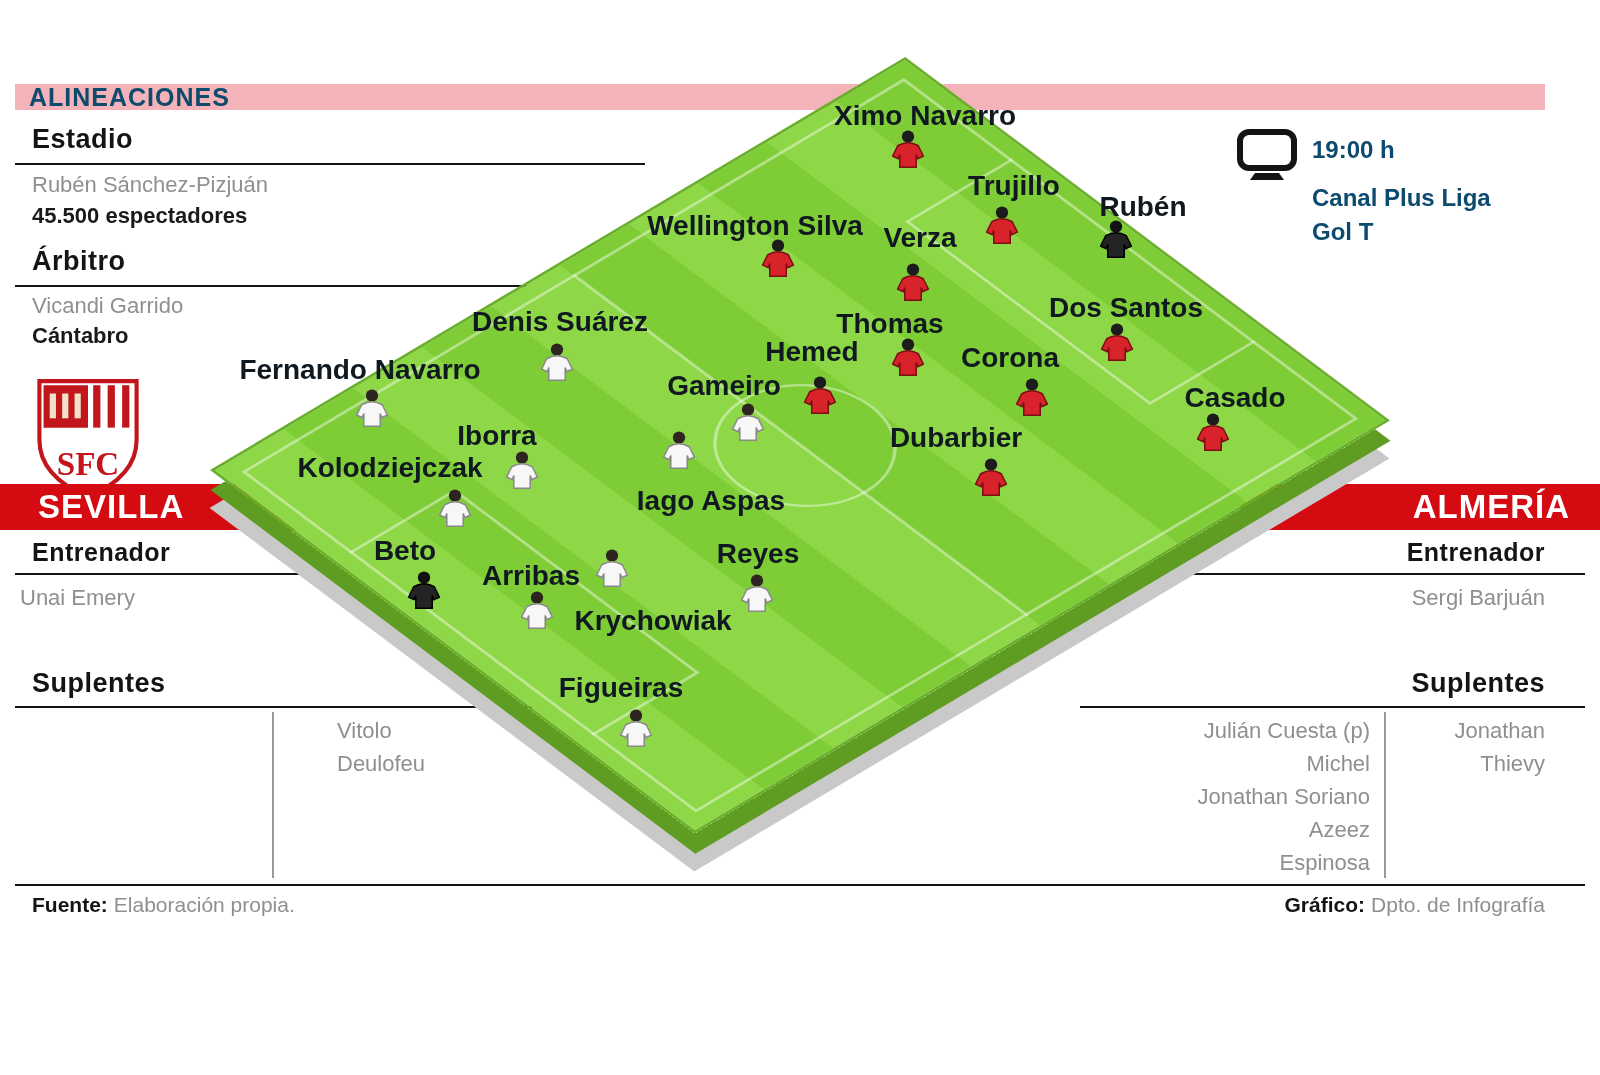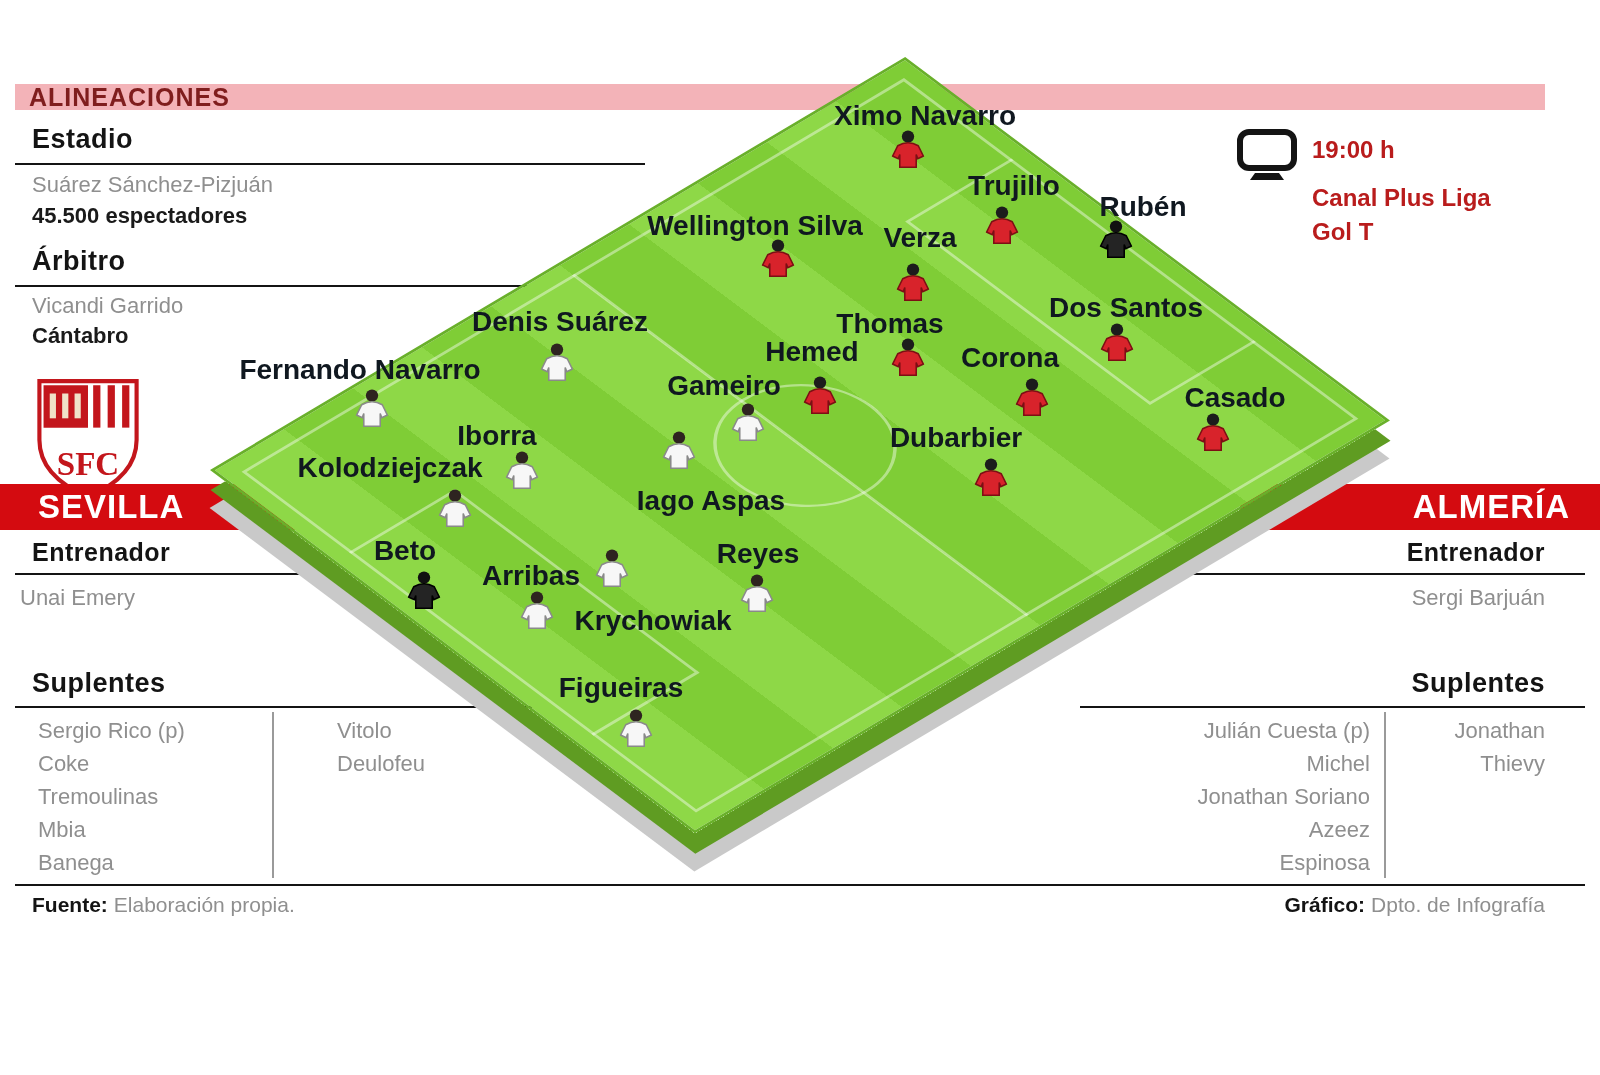--- a/index.html
+++ b/index.html
@@ -10,21 +10,21 @@
   .abs { position:absolute; }
   .h1 { font-size:27px; font-weight:bold; color:#141414; letter-spacing:.5px; }
   .gray { font-size:22px; color:#8f8f8f; }
   .boldtxt { font-size:22px; font-weight:bold; color:#1a1a1a; }
   .rule { position:absolute; background:#141414; height:2px; z-index:1; }
   .vrule { position:absolute; background:#9a9a9a; width:2px; z-index:1; }
 
   .title-bar { position:absolute; left:15px; top:84px; width:1530px; height:26px;
     background:#f3b3b8; z-index:1; }
   .title-text { display:block; padding-left:14px; font-size:25px; font-weight:bold;
-    color:#7f1d1d; line-height:26px; letter-spacing:1px; }
+    color:#0c4a6e; line-height:26px; letter-spacing:1px; }
 
   .team-band { position:absolute; top:484px; height:46px; background:#d40b10;
     color:#ffffff; font-size:33px; font-weight:bold; line-height:46px;
     box-sizing:border-box; z-index:1; letter-spacing:1px; }
 
   #pitch {
     position:absolute; left:0; top:0; width:800px; height:600px;
     transform-origin:0 0;
     transform:matrix(0.8625,-0.5125,0.8,0.6,210,470);
     background:repeating-linear-gradient(90deg,#8ed847 0 80px,#7fcd36 80px 160px);
@@ -45,34 +45,34 @@
   .player-label { position:absolute; transform:translate(-50%,-50%);
     font-size:28px; font-weight:bold; color:#101820; white-space:nowrap; }
 
   .subs-col { font-size:22px; color:#8f8f8f; line-height:33px; z-index:1; }
   .sub-name { white-space:nowrap; }
 
   .footer-note { font-size:21px; white-space:nowrap; z-index:1; }
   .footer-label { font-weight:bold; color:#141414; }
   .footer-text { color:#8f8f8f; margin-left:6px; }
 
-  .bc-text { font-size:24px; font-weight:bold; color:#b91c1c; white-space:nowrap; }
+  .bc-text { font-size:24px; font-weight:bold; color:#0c4a6e; white-space:nowrap; }
 </style>
 </head>
 <body>
 
 <div class="canvas">
 
   <div class="title-bar">
     <span class="title-text">ALINEACIONES</span>
   </div>
 
   <div class="abs h1" style="left:32px; top:124px;">Estadio</div>
   <div class="rule" style="left:15px; top:163px; width:630px;"></div>
-  <div class="abs gray" style="left:32px; top:172px;">Suárez Sánchez-Pizjuán</div>
+  <div class="abs gray" style="left:32px; top:172px;">Rubén Sánchez-Pizjuán</div>
   <div class="abs boldtxt" style="left:32px; top:203px;">45.500 espectadores</div>
 
   <div class="abs h1" style="left:32px; top:246px;">Árbitro</div>
   <div class="rule" style="left:15px; top:285px; width:630px;"></div>
   <div class="abs gray" style="left:32px; top:293px;">Vicandi Garrido</div>
   <div class="abs boldtxt" style="left:32px; top:323px;">Cántabro</div>
 
   <div class="abs" style="left:1236px; top:128px;">
     <svg width="62" height="54" viewBox="0 0 62 54">
       <rect x="4" y="4" width="54" height="36" rx="9" fill="#ffffff" stroke="#141414" stroke-width="6"></rect>
@@ -109,27 +109,20 @@
   <div class="abs h1" style="left:32px; top:538px; font-size:25px;">Entrenador</div>
   <div class="rule" style="left:15px; top:573px; width:320px;"></div>
   <div class="abs gray" style="left:20px; top:585px;">Unai Emery</div>
 
   <div class="abs h1" style="right:55px; top:538px; font-size:25px; text-align:right;">Entrenador</div>
   <div class="rule" style="left:1155px; top:573px; width:430px;"></div>
   <div class="abs gray" style="right:55px; top:585px; text-align:right;">Sergi Barjuán</div>
 
   <div class="abs h1" style="left:32px; top:668px;">Suplentes</div>
   <div class="rule" style="left:15px; top:706px; width:630px;"></div>
-  <div class="abs subs-col" style="left:38px; top:714px;">
-      <div class="sub-name">Sergio Rico (p)</div>
-      <div class="sub-name">Coke</div>
-      <div class="sub-name">Tremoulinas</div>
-      <div class="sub-name">Mbia</div>
-      <div class="sub-name">Banega</div>
-    </div>
   <div class="vrule" style="left:272px; top:712px; height:166px;"></div>
   <div class="abs subs-col" style="left:290px; top:714px;margin-left:47px;">
       <div class="sub-name">Vitolo</div>
       <div class="sub-name">Deulofeu</div>
     </div>
 
   <div class="abs h1" style="right:55px; top:668px; text-align:right;">Suplentes</div>
   <div class="rule" style="left:1080px; top:706px; width:505px;"></div>
   <div class="abs subs-col" style="right:230px; top:714px; text-align:right;">
       <div class="sub-name">Julián Cuesta (p)</div>

